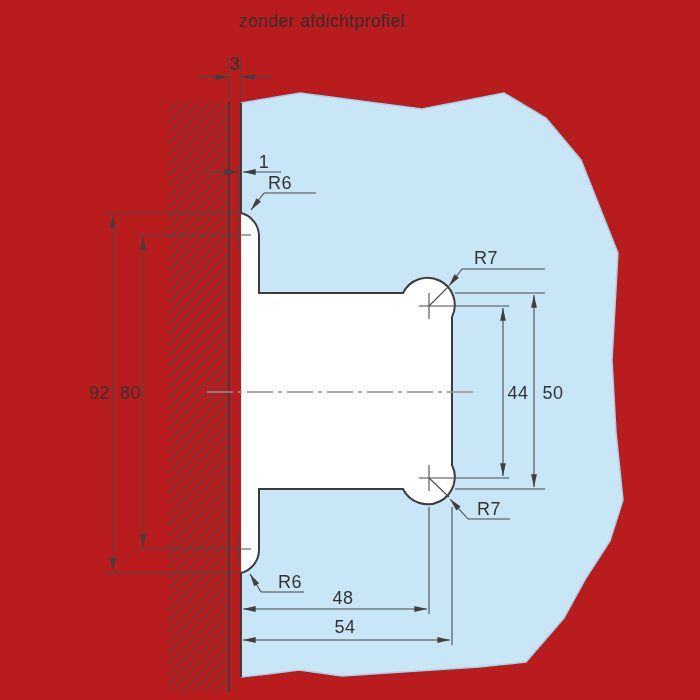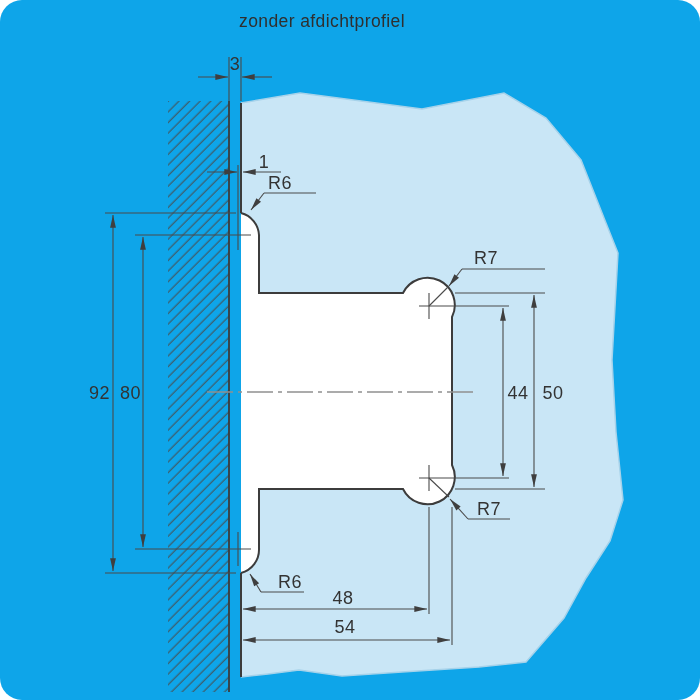--- a/index.html
+++ b/index.html
@@ -1,17 +1,17 @@
 <!DOCTYPE html>
 <html><head>
 <meta charset="utf-8">
 <style>
   html,body{margin:0;padding:0;background:#fff;}
-  .stage{position:relative;width:700px;height:700px;background:#0ea5e9;overflow:hidden;
-         font-family:"Liberation Sans", sans-serif;border-radius:22px;}
+  .stage{position:relative;width:700px;height:700px;background:#b91c1c;overflow:hidden;
+         font-family:"Liberation Sans", sans-serif;}
   svg{display:block;}
   .thin{stroke:#4a4a4a;stroke-width:1.1;fill:none;}
   .thick{stroke:#3c3c3c;stroke-width:2;fill:none;}
   .face{stroke:#3c3c3c;stroke-width:1.8;fill:none;}
   .cl{stroke:#909090;stroke-width:1.4;fill:none;stroke-dasharray:26 5 4 5;}
   .dim-label{font-family:"Liberation Sans",sans-serif;font-size:18px;fill:#333;letter-spacing:.5px;}
   .title-label{font-family:"Liberation Sans",sans-serif;font-size:17.5px;fill:#2f2f2f;letter-spacing:.4px;}
   .arrow{fill:#3f3f3f;stroke:none;}
 </style>
 </head>

